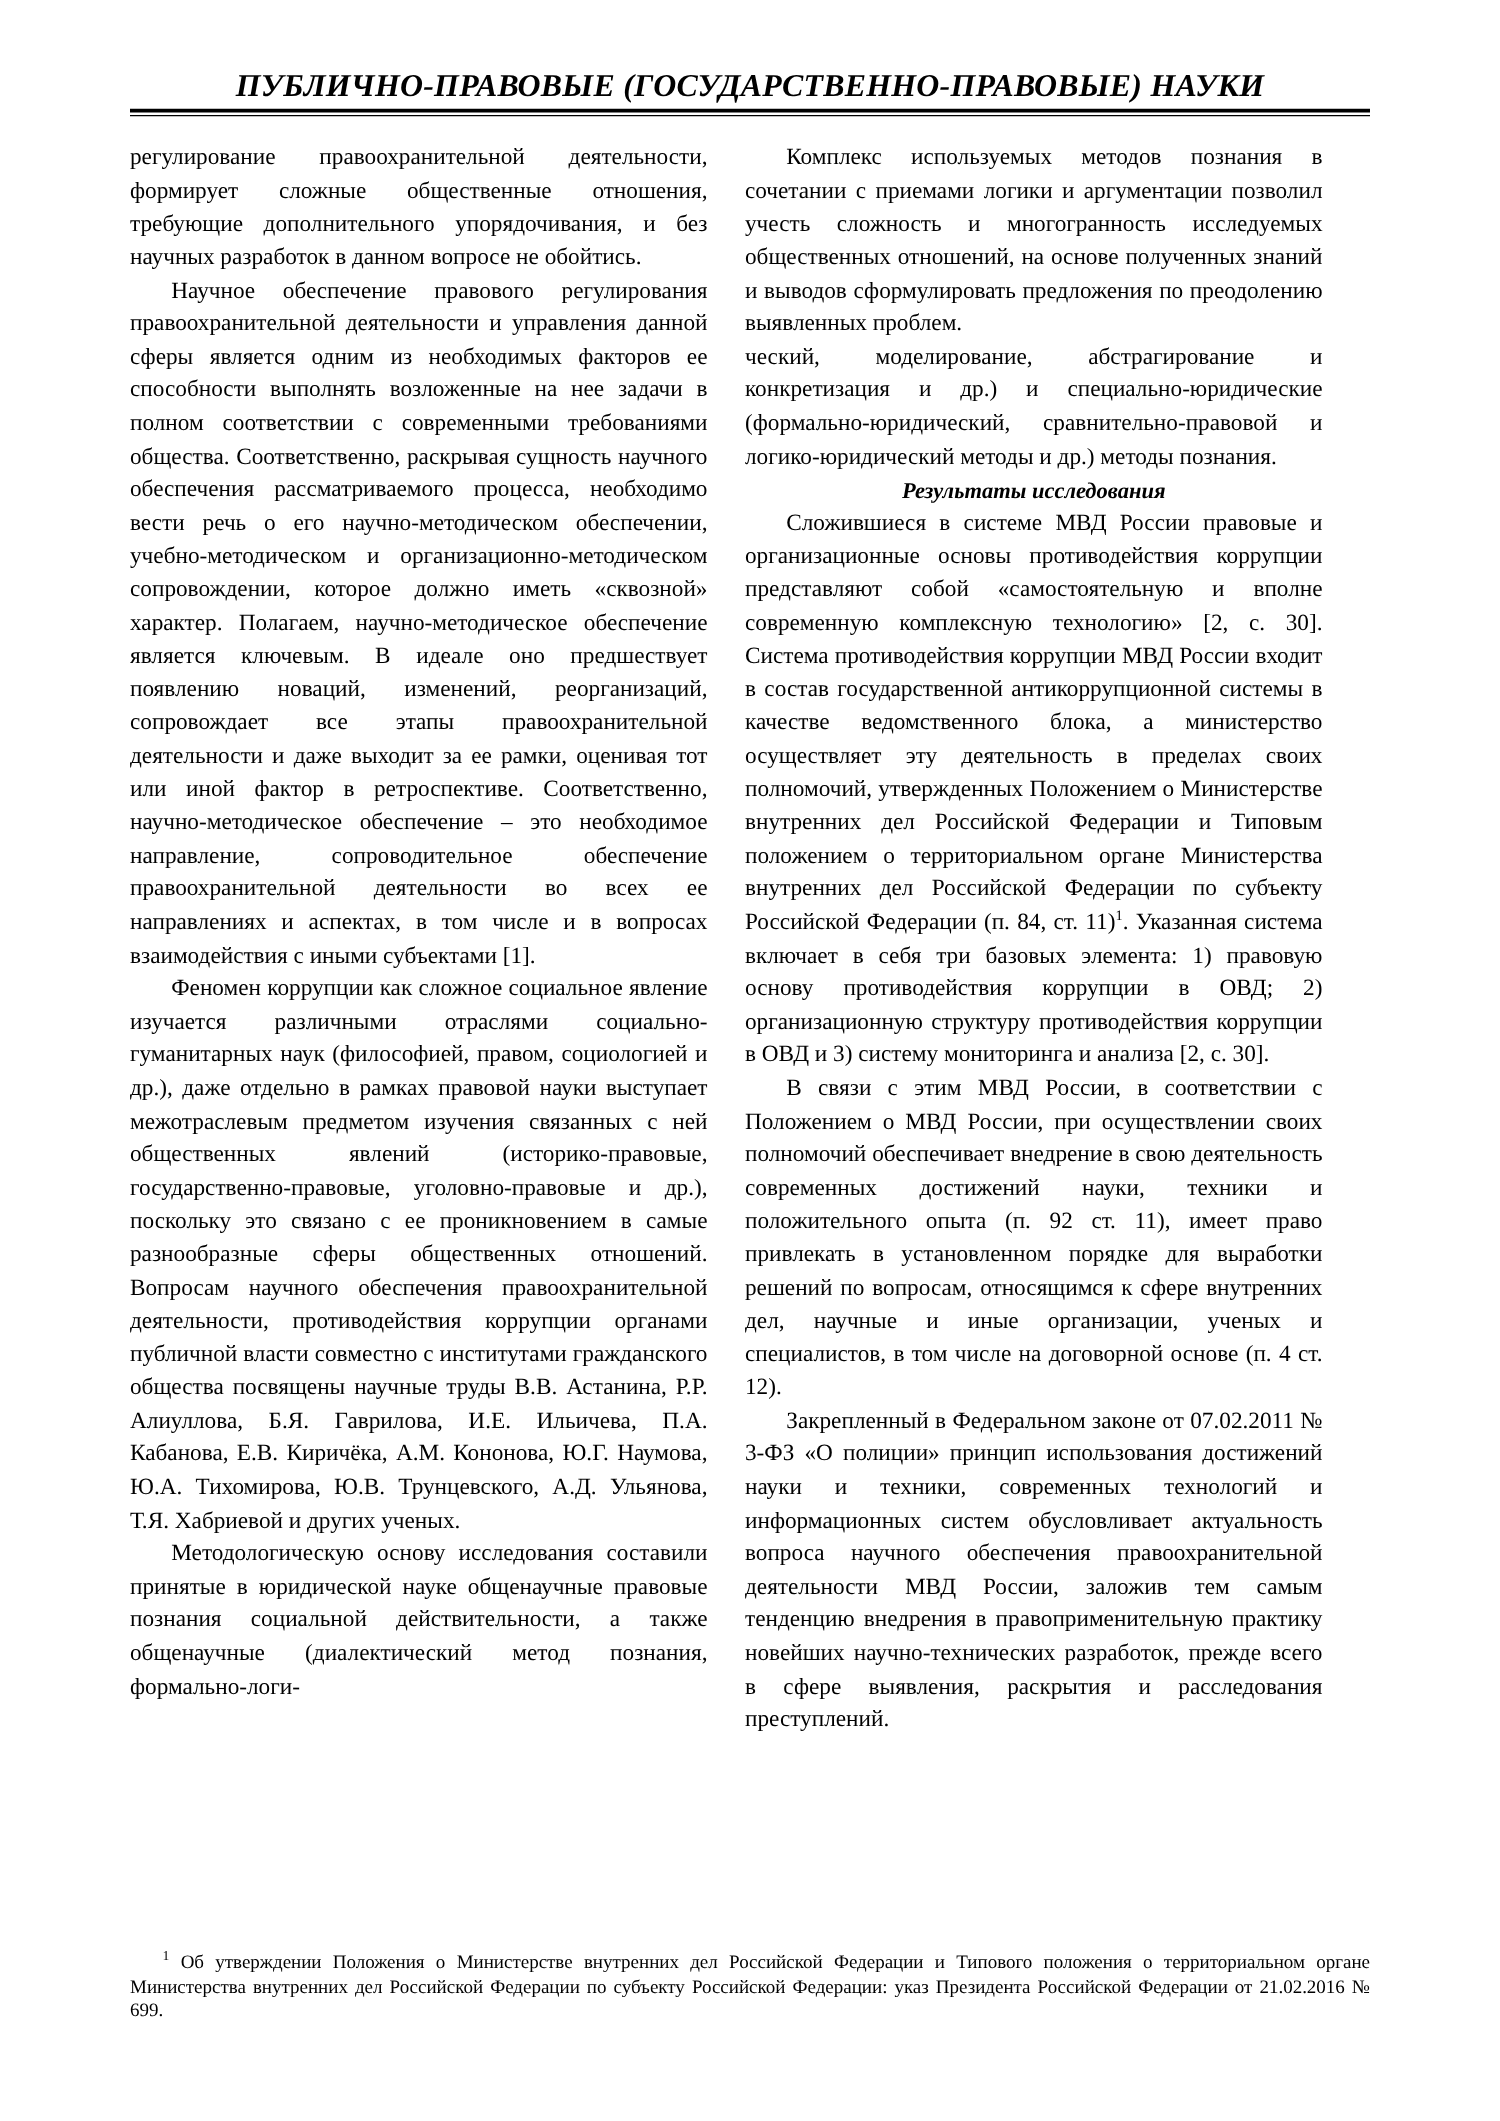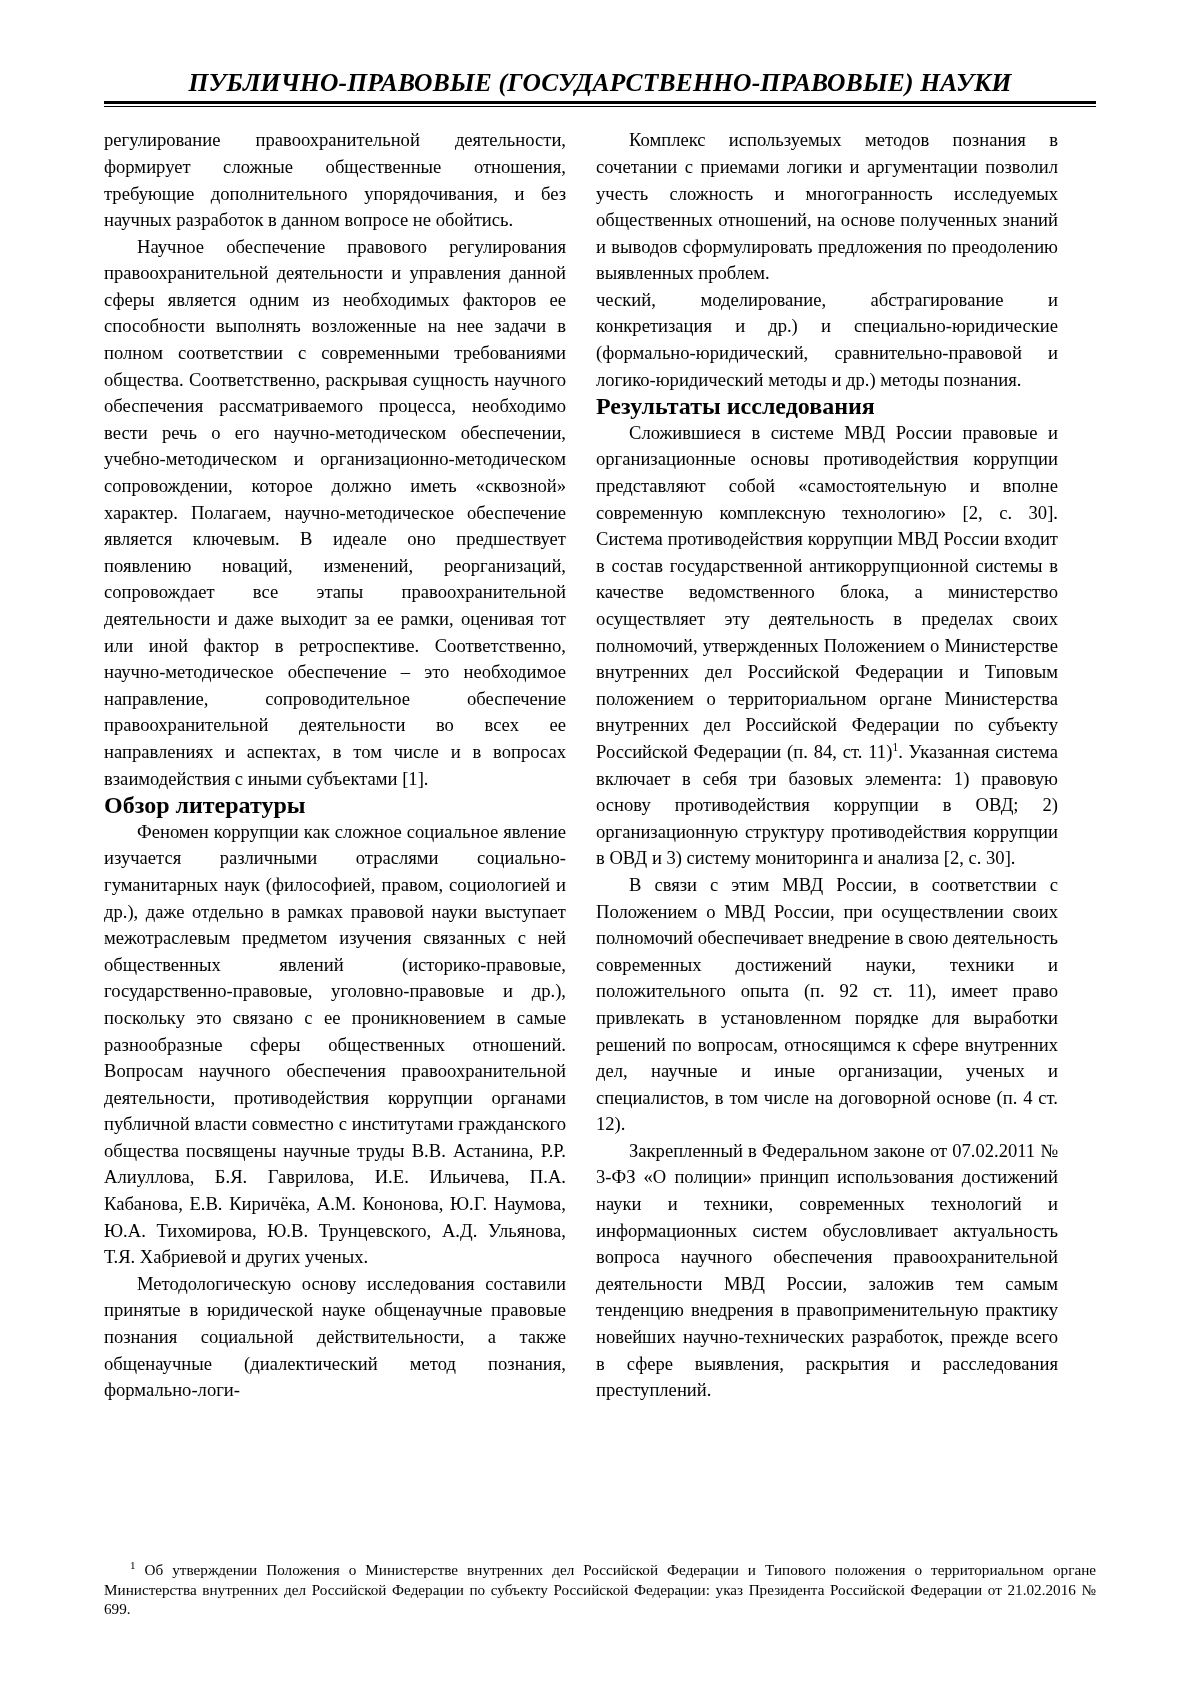--- a/index.html
+++ b/index.html
@@ -12,21 +12,21 @@
     height: 1697px;
     font-family: "Liberation Serif", "DejaVu Serif", serif;
     color: #000000;
     position: relative;
     overflow: hidden;
   }
   .page {
     width: 1200px;
     height: 1697px;
     box-sizing: border-box;
-    padding: 68px 104px 30px 104px;
+    padding: 54px 104px 30px 104px;
     position: relative;
   }
   .header-title {
     text-align: center;
     font-style: italic;
     font-weight: bold;
     font-size: 25.5px;
     letter-spacing: 0.2px;
     line-height: 1.15;
     margin: 0 0 4px 0;
@@ -61,24 +61,26 @@
     line-height: 26.6px;
     text-align: justify;
     text-indent: 33px;
     hyphens: manual;
   }
   p.body.first {
     text-indent: 0;
   }
   h2.section {
     margin: 0;
-    font-size: 24px;
+    font-size: 18px;
     line-height: 26.6px;
     font-weight: bold;
+    text-align: center;
     text-indent: 0;
+    font-style: italic;
   }
   .footnote-wrap {
     position: absolute;
     left: 104px;
     right: 104px;
     bottom: 78px;
   }
   p.footnote {
     margin: 0;
     font-size: 15.2px;
@@ -116,21 +118,20 @@
       <div class="rule-thick"></div>
       <div class="rule-thin"></div>
     </div>
   </div>
 
   <div class="columns">
 
     <div class="col">
       <p class="body first">регулирование правоохранительной деятельности, формирует сложные общественные отношения, требующие дополнительного упорядочивания, и без научных разработок в данном вопросе не обойтись.</p>
       <p class="body">Научное обеспечение правового регулирования правоохранительной деятельности и управления данной сферы является одним из необходимых факторов ее способности выполнять возложенные на нее задачи в полном соответствии с современными требованиями общества. Соответственно,  раскрывая сущность научного обеспечения рассматриваемого процесса, необходимо вести речь о его научно-методическом обеспечении, учебно-методическом и организационно-методическом сопровождении, которое должно иметь «сквозной» характер. Полагаем, научно-методическое обеспечение является ключевым. В идеале оно предшествует появлению новаций, изменений, реорганизаций, сопровождает все этапы правоохранительной деятельности и даже выходит за ее рамки, оценивая тот или иной фактор в ретроспективе. Соответственно, научно-методическое обеспечение – это необходимое направление, сопроводительное обеспечение правоохранительной деятельности во всех ее направлениях и аспектах, в том числе и в вопросах взаимодействия с иными субъектами [1].</p>
-      <h2 class="section">Обзор литературы</h2>
       <p class="body">Феномен коррупции как сложное социальное явление изучается различными отраслями социально-гуманитарных наук (философией, правом, социологией и др.), даже отдельно в рамках правовой науки выступает межотраслевым предметом изучения связанных с ней общественных явлений (историко-правовые, государственно-правовые, уголовно-правовые и др.), поскольку это связано с ее проникновением в самые разнообразные сферы общественных отношений. Вопросам научного обеспечения правоохранительной деятельности, противодействия коррупции органами публичной власти совместно с институтами гражданского общества посвящены научные труды В.В. Астанина, Р.Р. Алиуллова, Б.Я. Гаврилова, И.Е. Ильичева, П.А. Кабанова, Е.В. Киричёка, А.М. Кононова, Ю.Г. Наумова, Ю.А. Тихомирова, Ю.В. Трунцевского, А.Д. Ульянова, Т.Я. Хабриевой и других ученых.</p>
       <p class="body">Методологическую основу исследования составили принятые в юридической науке общенаучные правовые познания социальной действительности, а также общенаучные (диалектический метод познания, формально-логи-</p>
     </div>
 
     <div class="col">
       <p class="body">Комплекс используемых методов познания в сочетании с приемами логики и аргументации позволил учесть сложность и многогранность исследуемых общественных отношений, на основе полученных знаний и выводов сформулировать предложения по преодолению выявленных проблем.</p>
       <p class="body first">ческий, моделирование, абстрагирование и конкретизация и др.) и специально-юридические (формально-юридический, сравнительно-правовой и логико-юридический методы и др.) методы познания.</p>
       <h2 class="section">Результаты исследования</h2>
       <p class="body"><span>Сложившиеся в системе МВД России правовые и организационные основы противодействия коррупции представляют собой «самостоятельную и вполне современную комплексную технологию» [2, с. 30]. Система противодействия коррупции МВД России входит в состав государственной антикоррупционной системы в качестве ведомственного блока, а министерство осуществляет эту деятельность в пределах своих полномочий, утвержденных Положением о Министерстве внутренних дел Российской Федерации и Типовым положением о территориальном органе Министерства внутренних дел Российской Федерации по субъекту Российской Федерации (п. 84, ст. 11)</span><sup class="fn">1</sup><span>. Указанная система включает в себя три базовых элемента: 1) правовую основу противодействия коррупции в ОВД; 2) организационную структуру противодействия коррупции в ОВД и 3) систему мониторинга и анализа [2, с. 30].</span></p>
       <p class="body">В связи с этим МВД России, в соответствии с Положением о МВД России, при осуществлении своих полномочий обеспечивает внедрение в свою деятельность современных достижений науки, техники и положительного опыта (п. 92 ст. 11), имеет право привлекать в установленном порядке для выработки решений по вопросам, относящимся к сфере внутренних дел, научные и иные организации, ученых и специалистов, в том числе на договорной основе (п. 4 ст. 12).</p>

